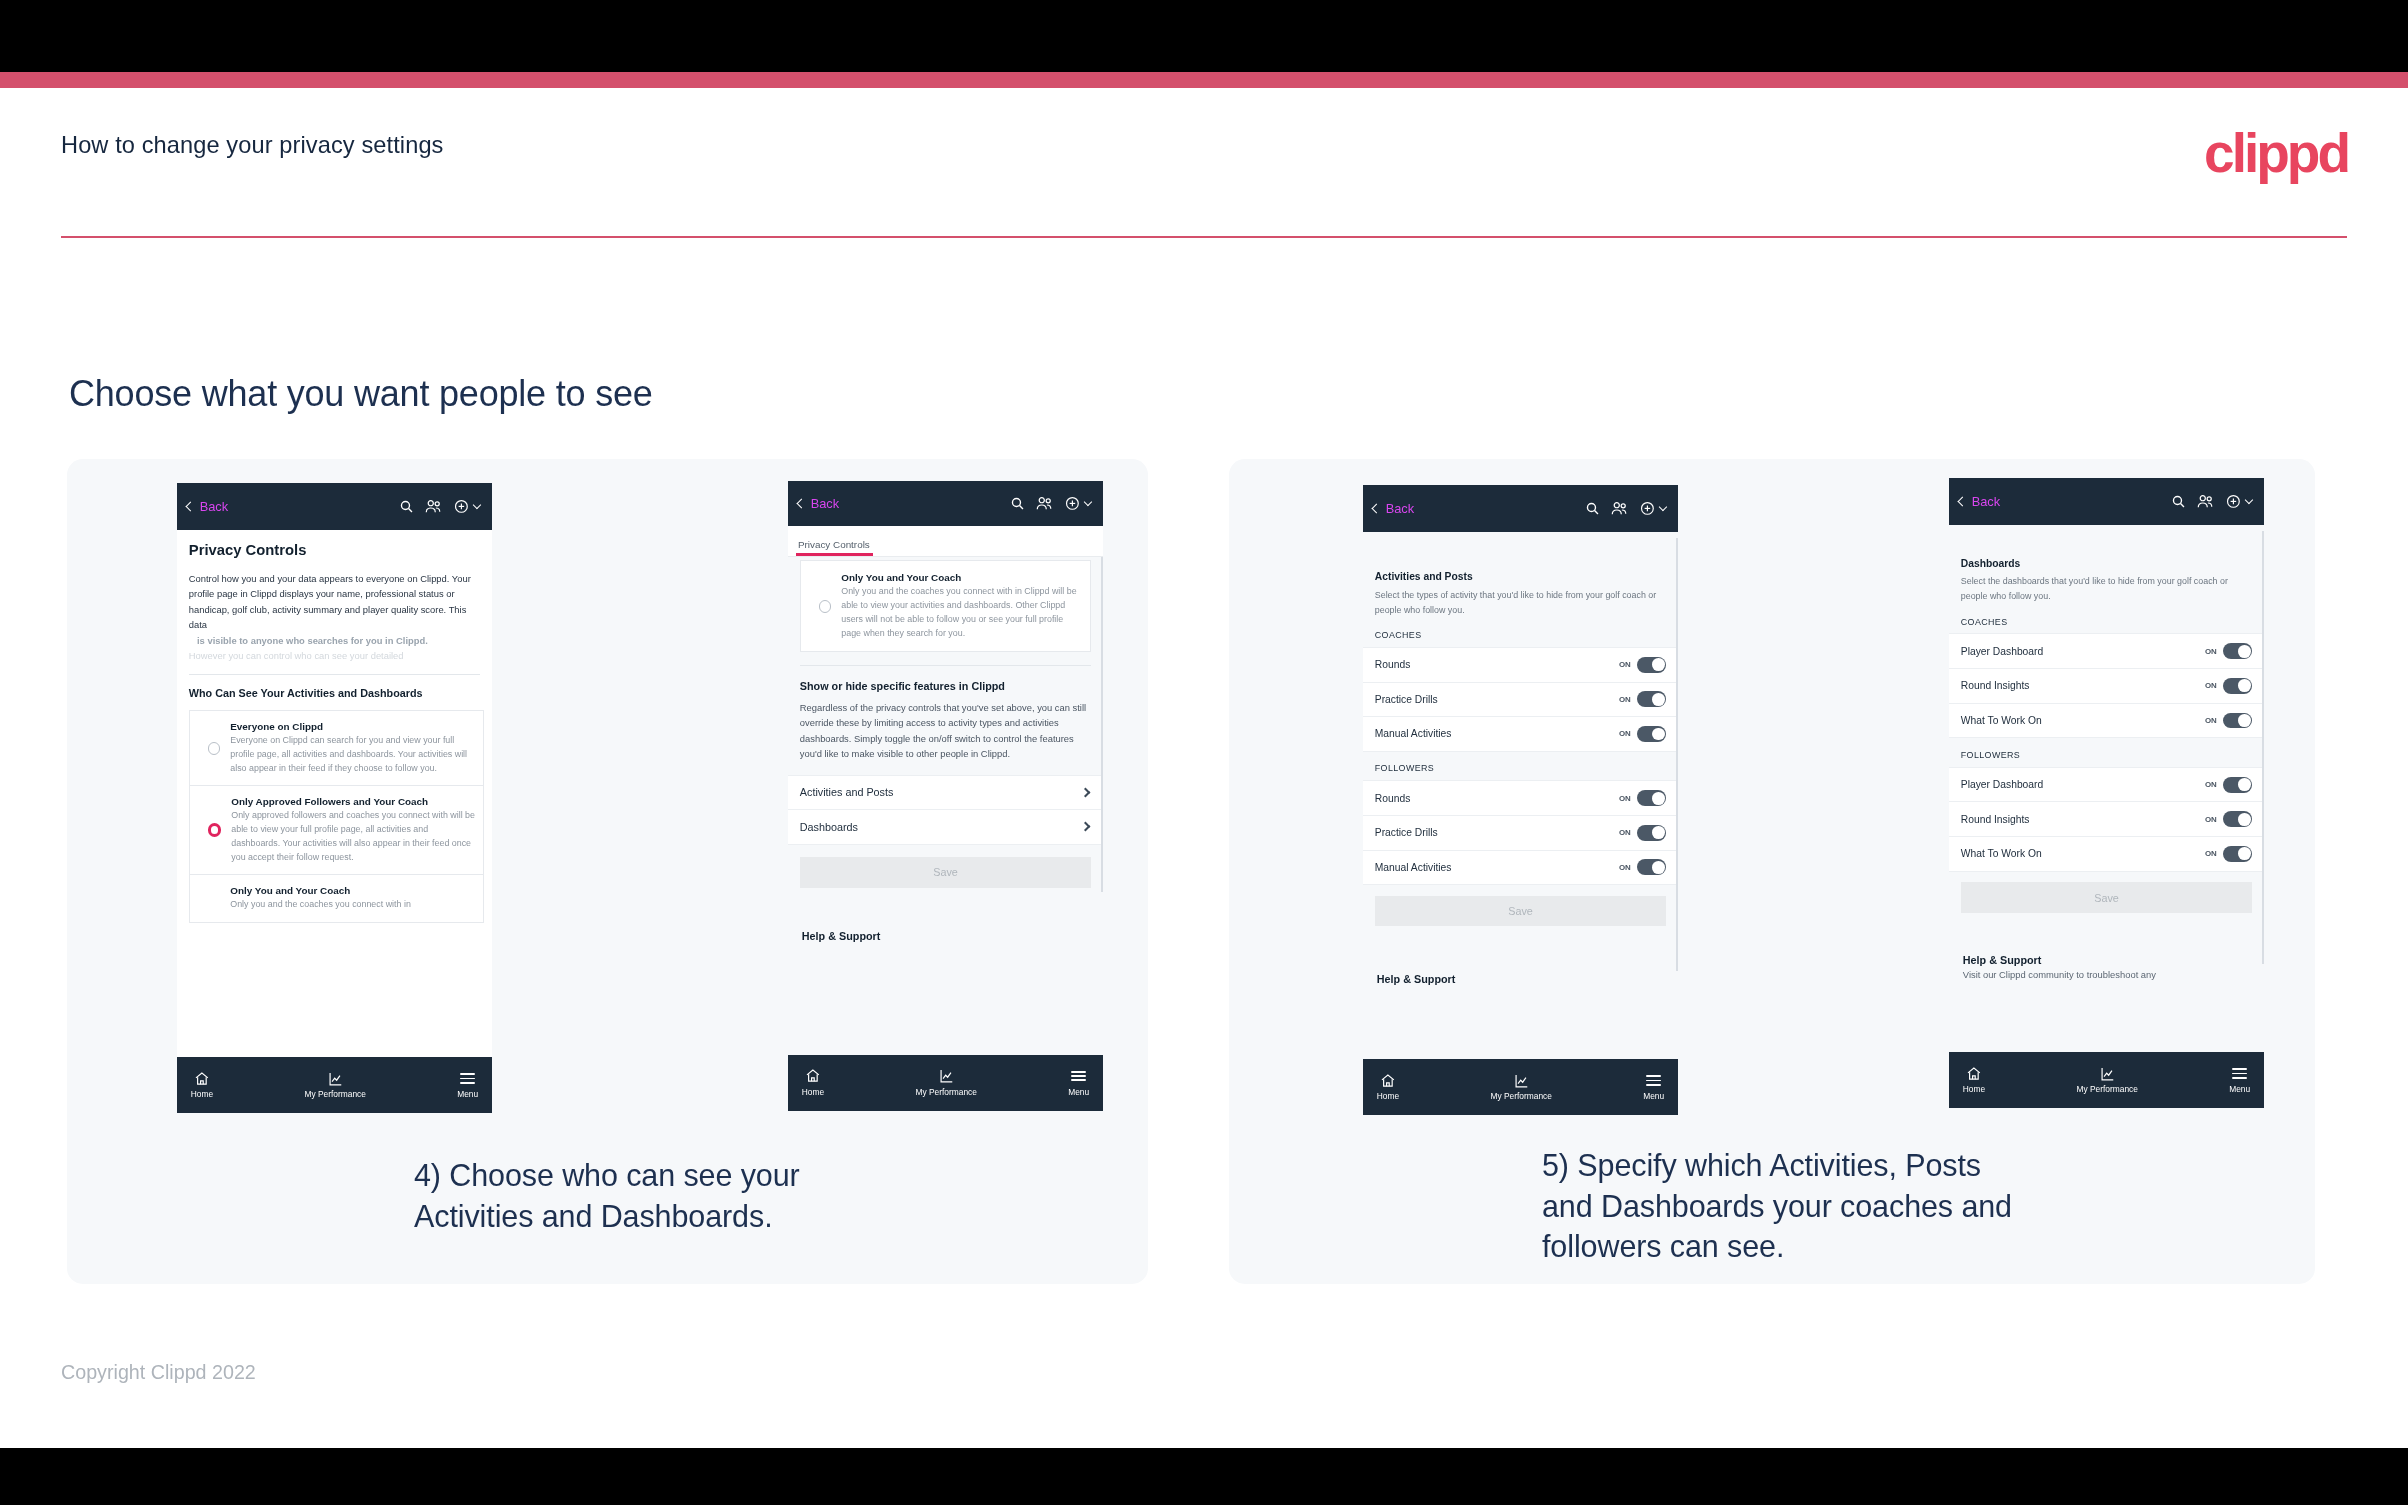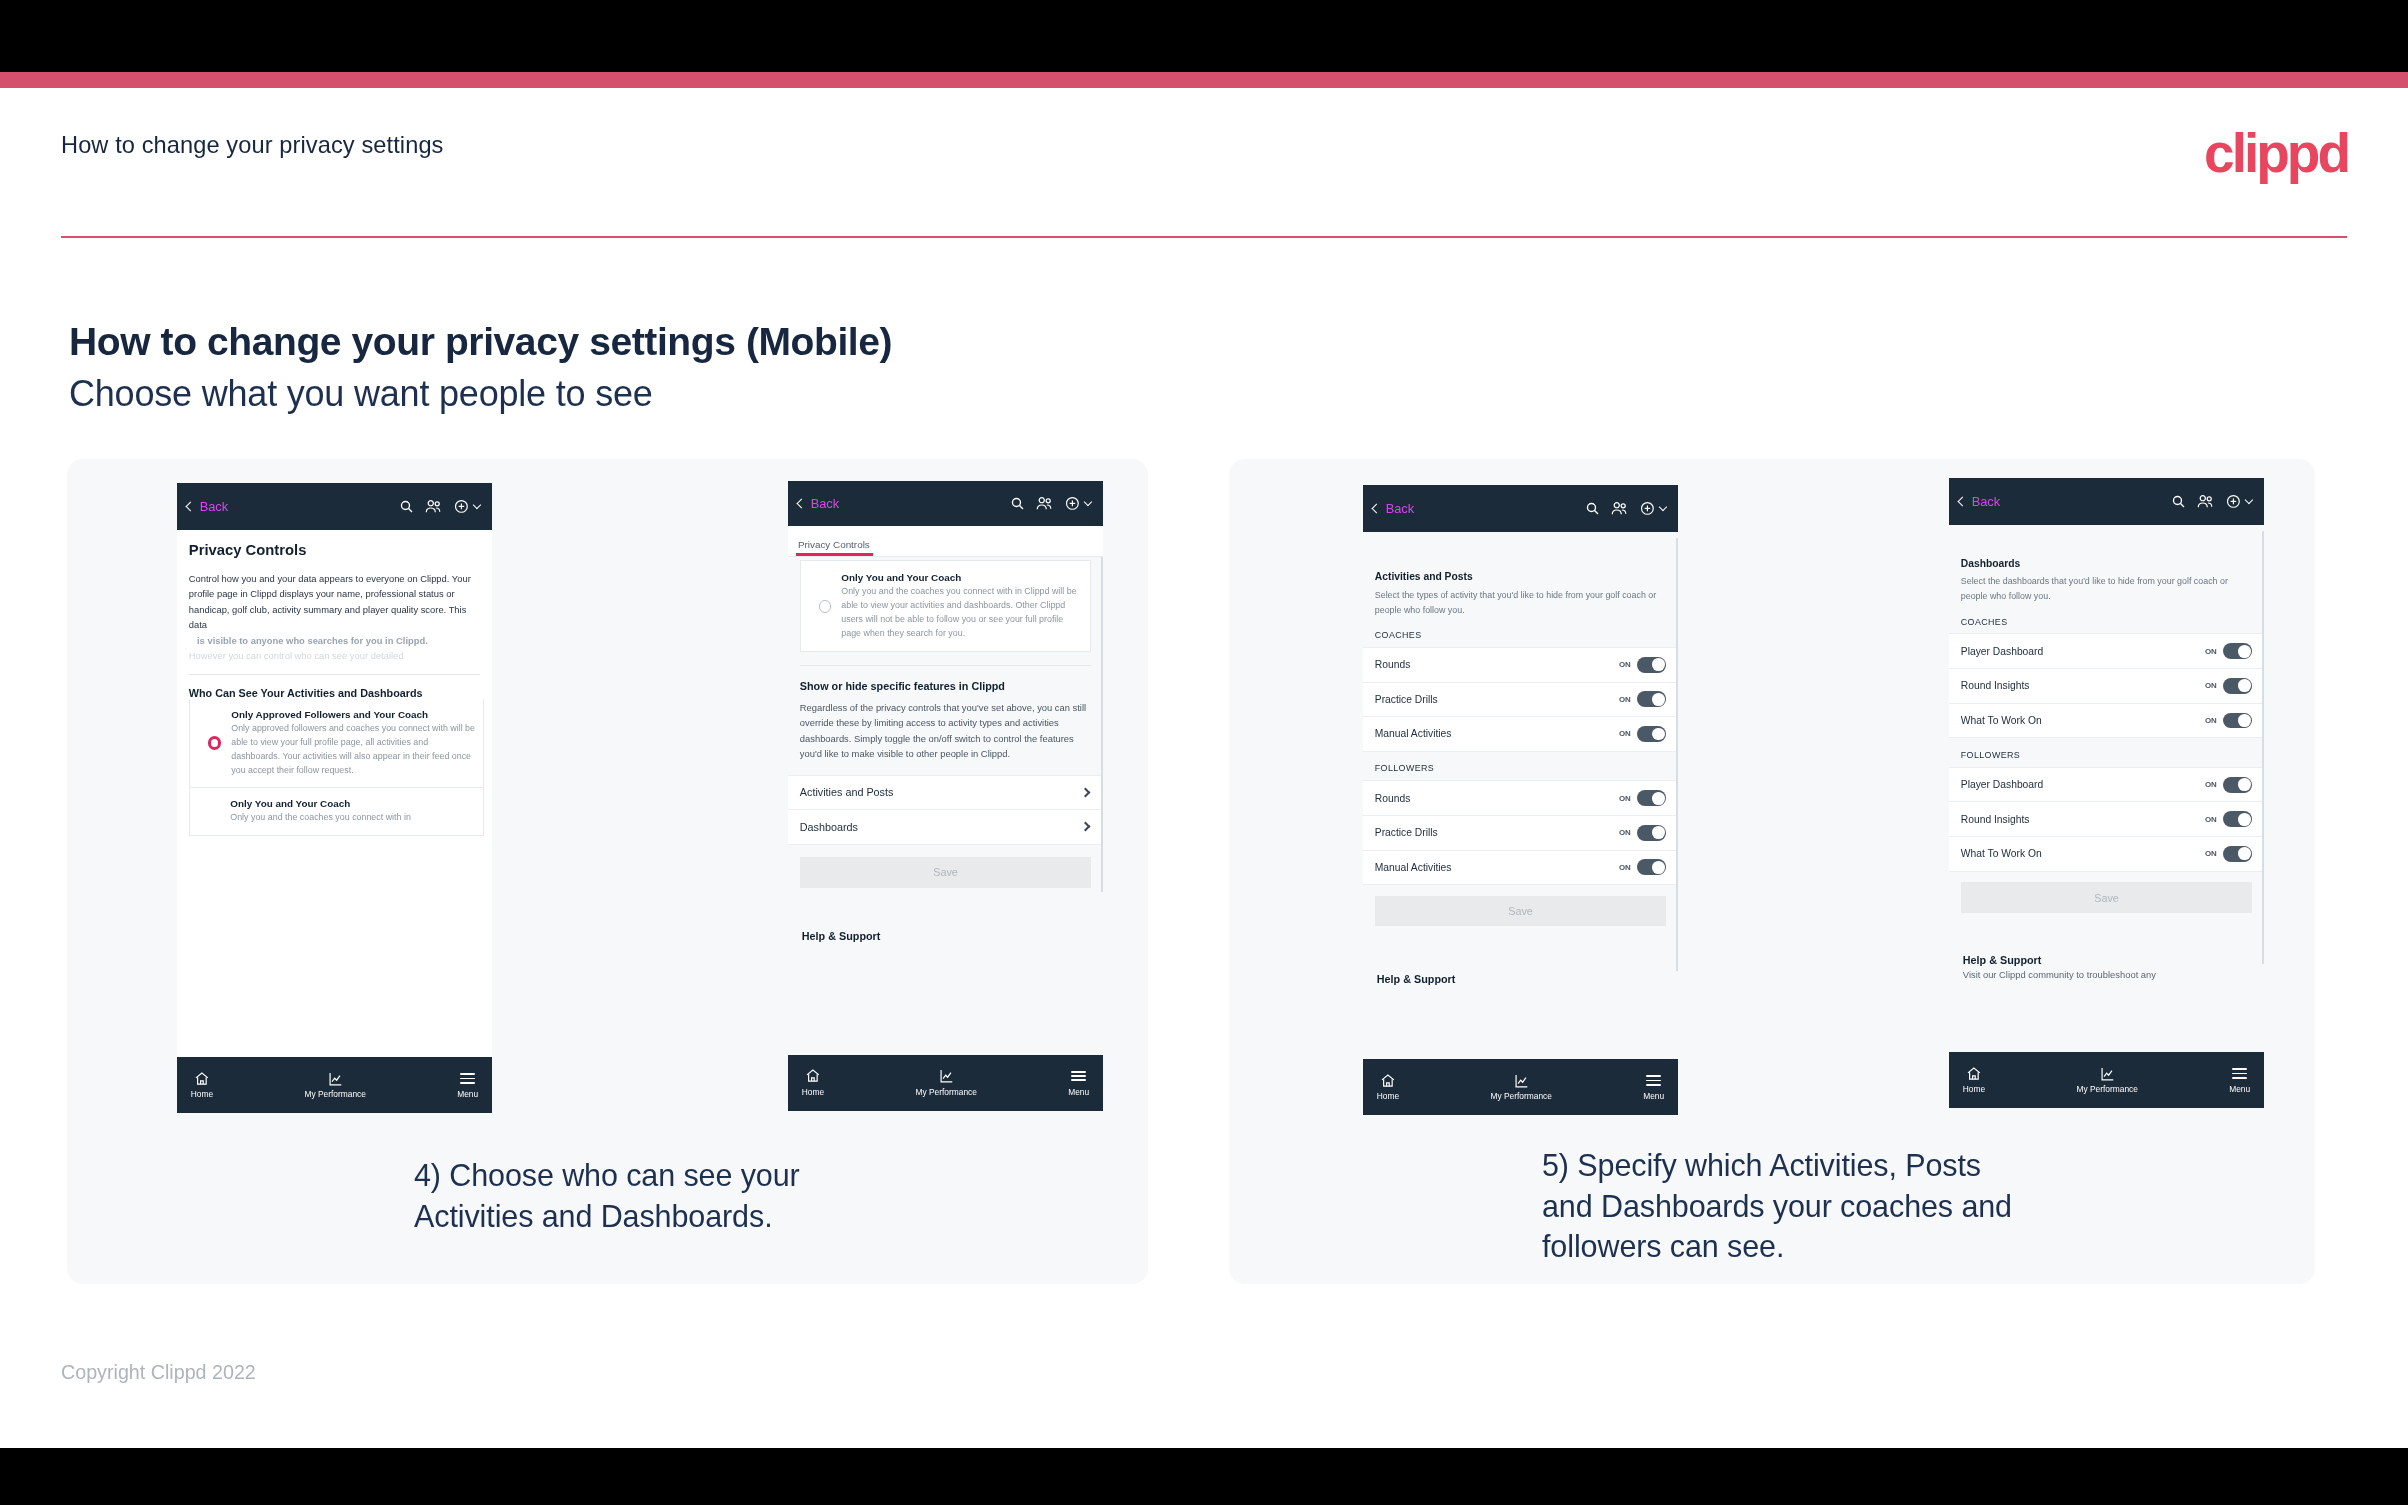--- a/index.html
+++ b/index.html
@@ -151,21 +151,20 @@
 <div class="slide">
 
   <div class="band-top"></div>
   <div class="band-accent"></div>
   <div class="band-bottom"></div>
 
   <div class="header-title">How to change your privacy settings</div>
   <div class="logo">clippd</div>
   <div class="header-rule"></div>
 
-  <div class="slide-title">How to change your privacy settings (Mobile)</div>
   <div class="slide-subtitle">Choose what you want people to see</div>
 
   <div class="panel" id="panel-left"></div>
 
   <div class="phone" style="left:177px; top:483px; width:315px; height:630px;">
     <div class="phone-top" style="height:47px;">
       <div class="pt-back">
         <span class="chev-left"></span>
         <span>Back</span>
       </div>
@@ -196,20 +195,27 @@
     </div>
 
     <div class="phone-body" style="height:527px;">
       <div class="ph-h1" style="margin:11.8px 0 0 11.8px;">Privacy Controls</div>
       <div class="ph-para" style="margin:12.8px 11.8px 0 11.8px;">Control how you and your data appears to everyone on Clippd. Your profile page in Clippd displays your name, professional status or handicap, golf club, activity summary and player quality score. This data</div>
       <div class="ph-para fade2" style="margin:0 20px;font-weight:bold;">is visible to anyone who searches for you in Clippd.</div>
       <div class="ph-para fade3" style="margin:0 11.8px;">However you can control who can see your detailed</div>
       <div class="hr" style="margin:9.9px 11.8px 0 11.8px;"></div>
       <div class="ph-sect" style="margin:12.8px 0 0 11.8px;">Who Can See Your Activities and Dashboards</div>
 
+      <div class="opt-card" style="margin:10.8px 7.9px 0 11.8px; padding:9.9px 7.9px;">
+        <div class="radio"></div>
+        <div>
+          <div class="opt-title">Everyone on Clippd</div>
+          <div class="opt-desc">Everyone on Clippd can search for you and view your full profile page, all activities and dashboards. Your activities will also appear in their feed if they choose to follow you.</div>
+        </div>
+      </div>
 
       <div class="opt-card" style="margin:0 7.9px 0 11.8px; padding:9.9px 7.9px; border-top:none;">
         <div class="radio sel"></div>
         <div>
           <div class="opt-title">Only Approved Followers and Your Coach</div>
           <div class="opt-desc">Only approved followers and coaches you connect with will be able to view your full profile page, all activities and dashboards. Your activities will also appear in their feed once you accept their follow request.</div>
         </div>
       </div>
 
       <div class="opt-card" style="margin:0 7.9px 0 11.8px; padding:9.9px 7.9px; border-top:none;">

